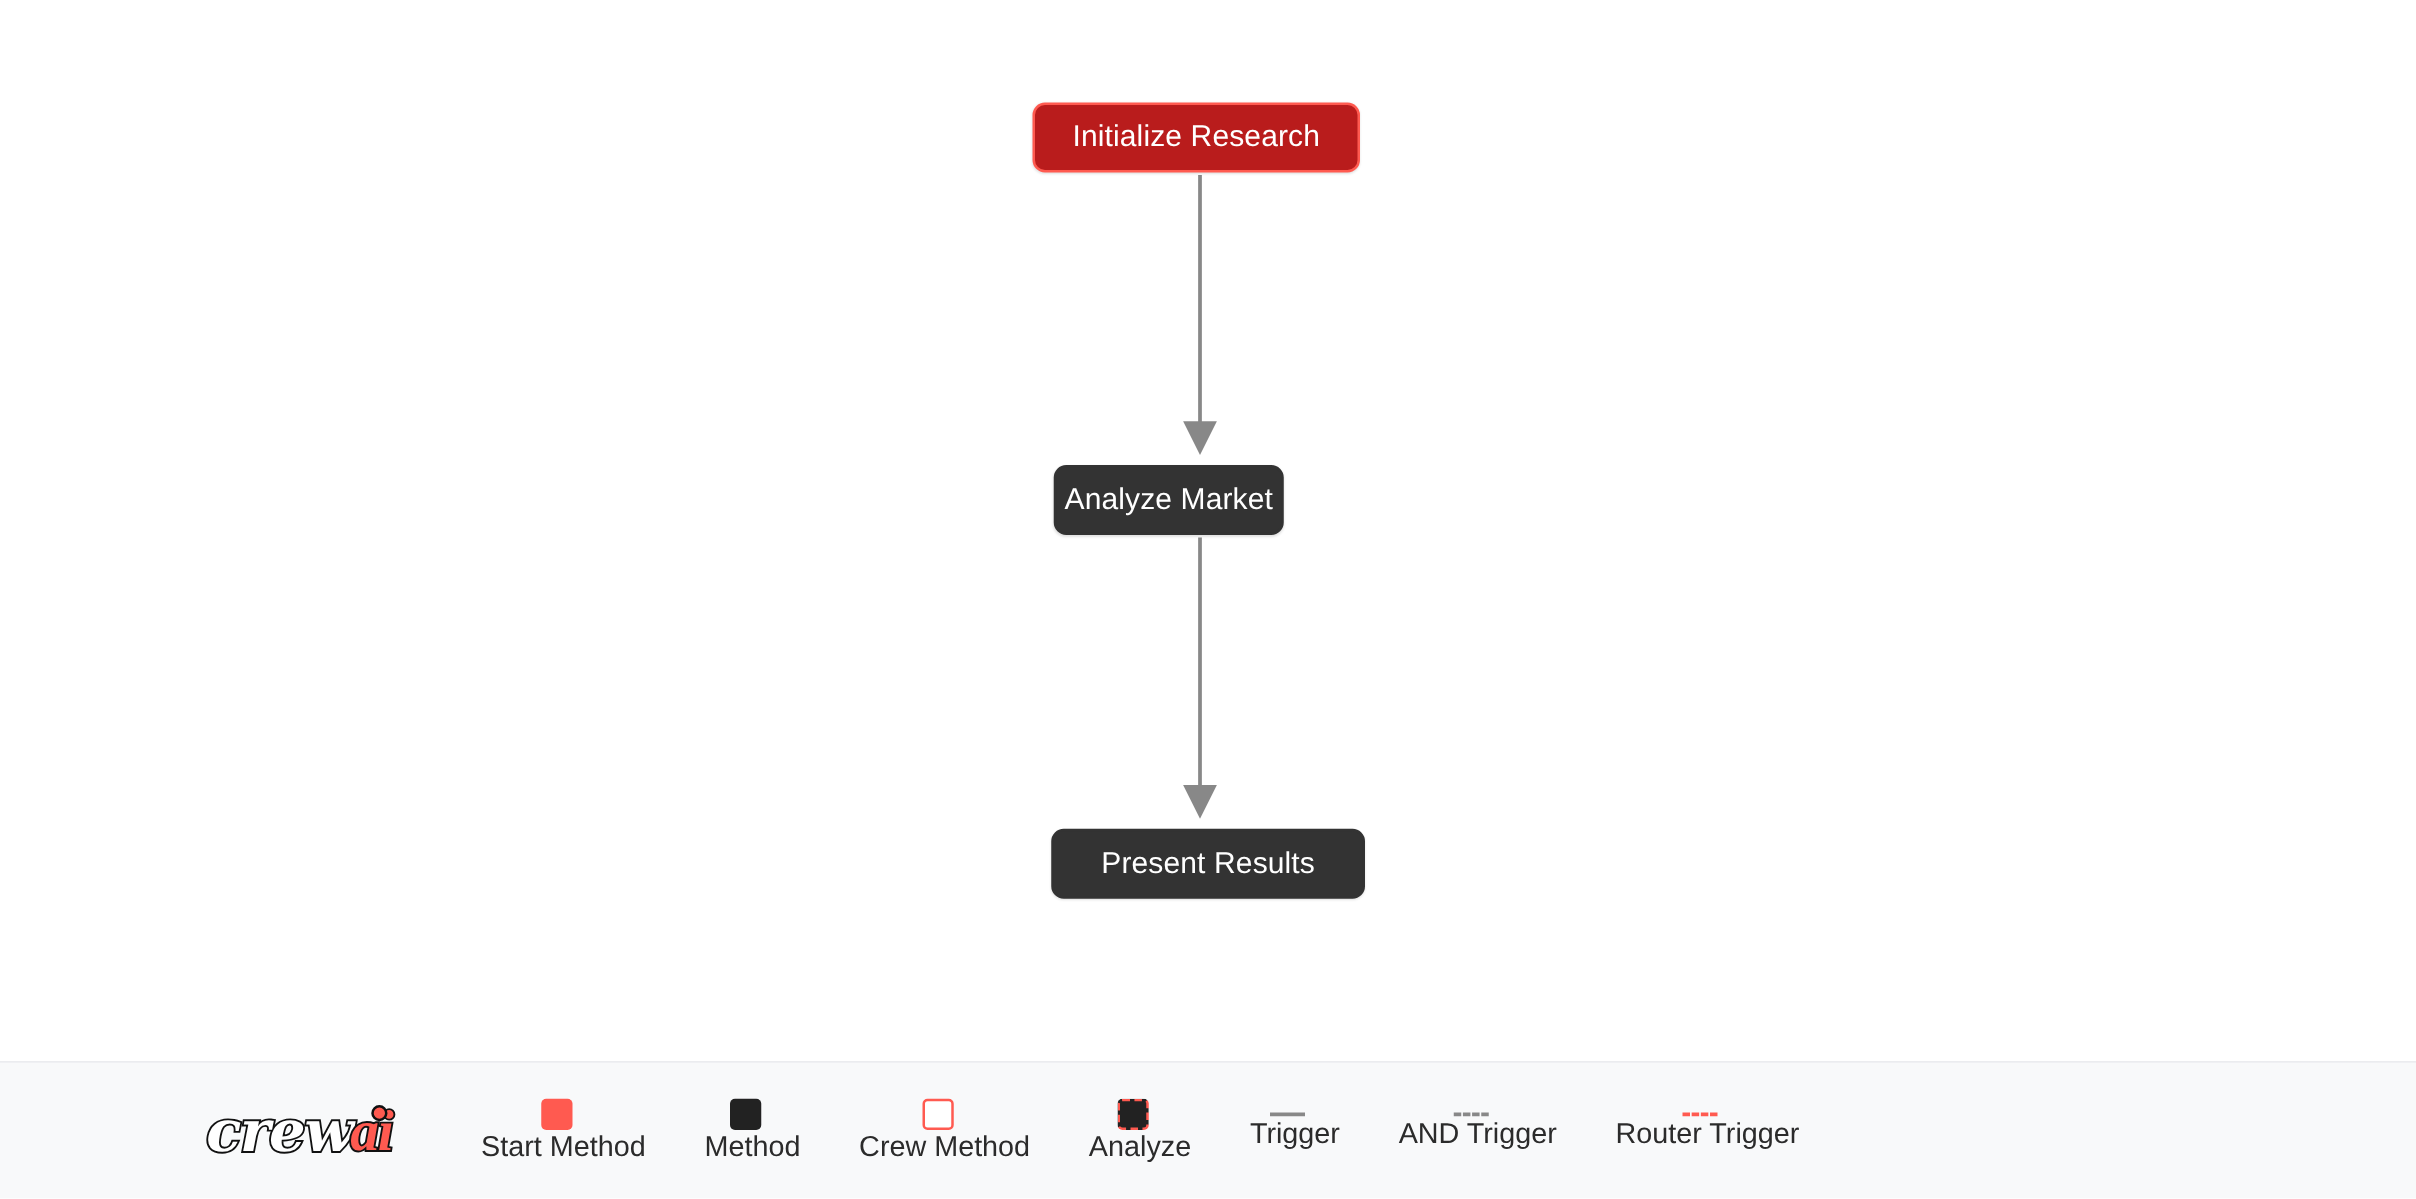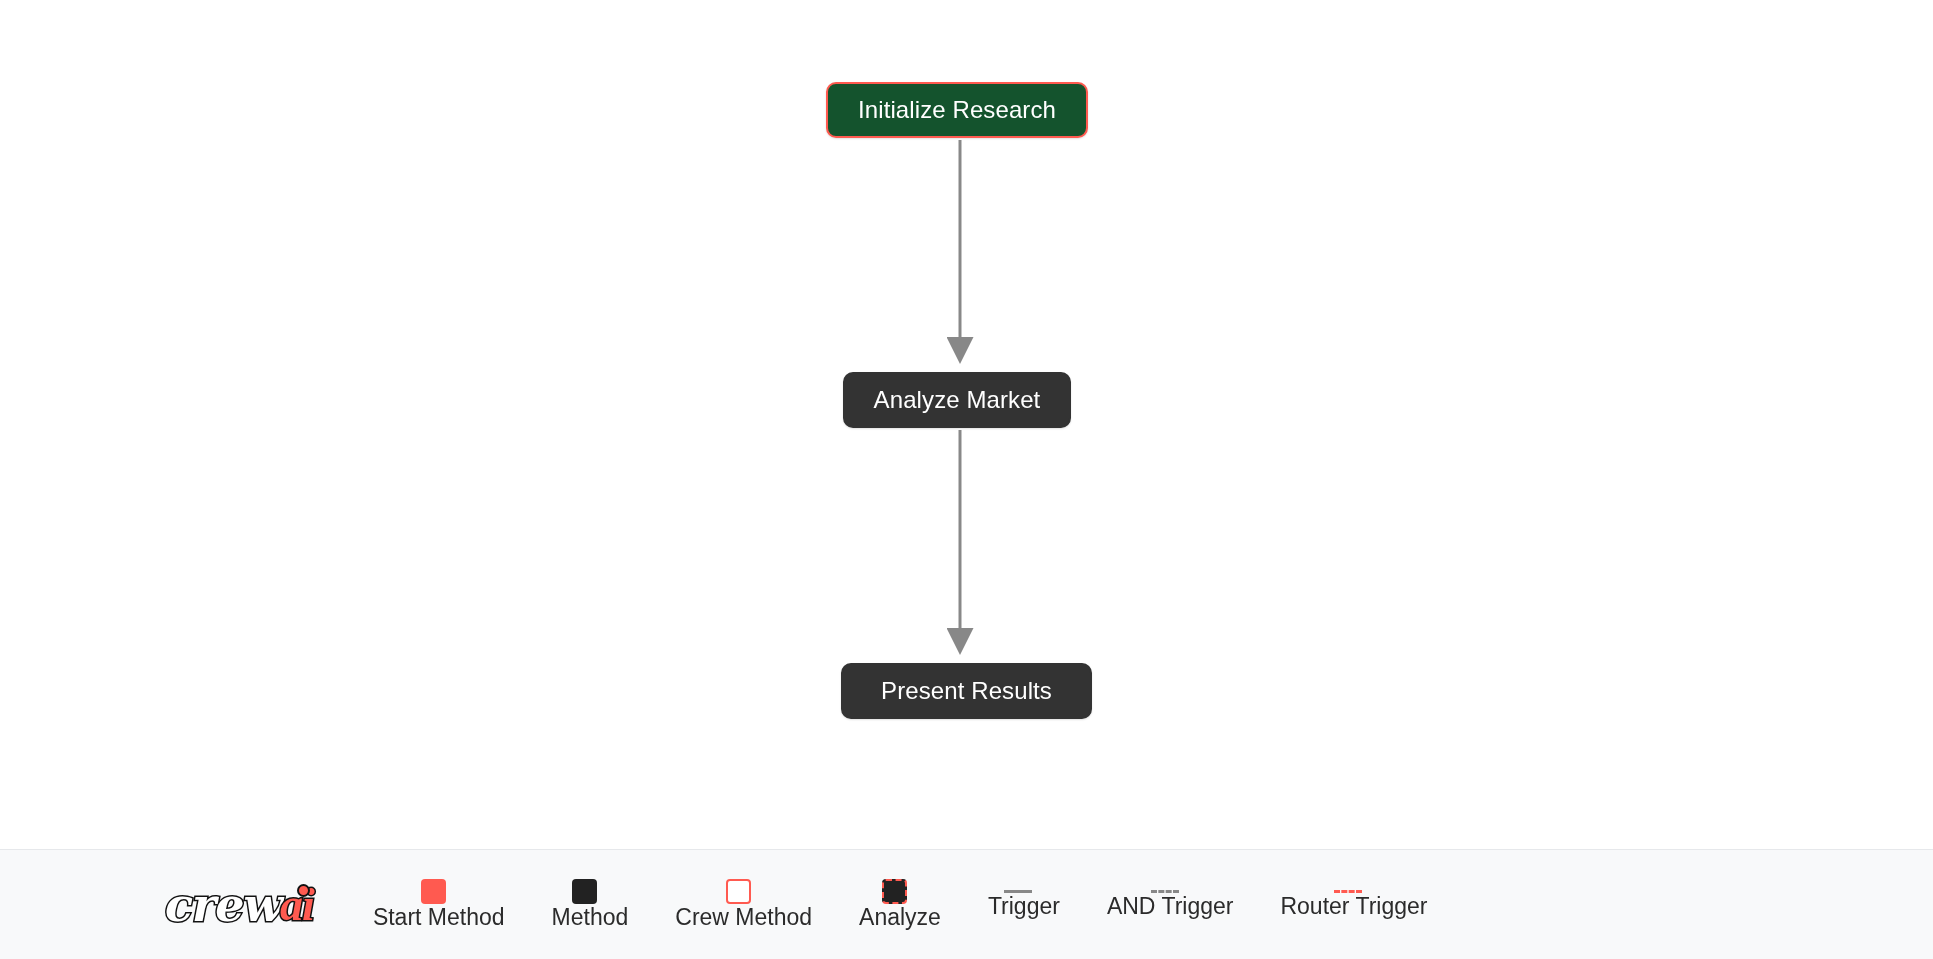--- a/index.html
+++ b/index.html
@@ -41,21 +41,21 @@
     justify-content: center;
     border-radius: 10px;
     color: #ffffff;
     font-size: 24px;
     line-height: 1;
     white-space: nowrap;
     letter-spacing: 0.1px;
     user-select: none;
   }
   .node.start {
-    background: #14532d;
+    background: #b91c1c;
     border: 2px solid #ff5a50;
     box-shadow: 0 1px 2px rgba(0,0,0,0.12);
   }
   .node.method {
     background: #333333;
     border: 2px solid #333333;
     box-shadow: 0 1px 2px rgba(0,0,0,0.12);
   }
 
   
@@ -68,21 +68,21 @@
     background: #f8f9fa;
     border-top: 1px solid #e6e8eb;
     display: flex;
     align-items: center;
     box-sizing: border-box;
     padding-left: 165px;
   }
   .logo {
     display: flex;
     align-items: center;
-    margin-right: 48px;
+    margin-right: 60px;
     position: relative;
   }
   .logo-text {
     font-family: "DejaVu Serif", serif;
     font-style: italic;
     font-weight: bold;
     font-size: 46px;
     color: #ffffff;
     letter-spacing: -1px;
     -webkit-text-stroke: 3px #111111;
@@ -160,21 +160,21 @@
         </marker>
       </defs>
       <line x1="960" y1="140" x2="960" y2="352" stroke="#888888" stroke-width="3" marker-end="url(#arrowhead)"></line>
       <line x1="960" y1="430" x2="960" y2="643" stroke="#888888" stroke-width="3" marker-end="url(#arrowhead)"></line>
     </svg>
 
     <div class="node start" style="left:826px; top:82px; width:262px; height:56px;">
       <span>Initialize Research</span>
     </div>
 
-    <div class="node method" style="left:843px; top:372px; width:228px; height:56px;">
+    <div class="node method" style="left:843px; top:372px; width:184px; height:56px;">
       <span>Analyze Market</span>
     </div>
 
     <div class="node method" style="left:841px; top:663px; width:251px; height:56px;">
       <span>Present Results</span>
     </div>
 
   </div>
 
   <div id="legend">

